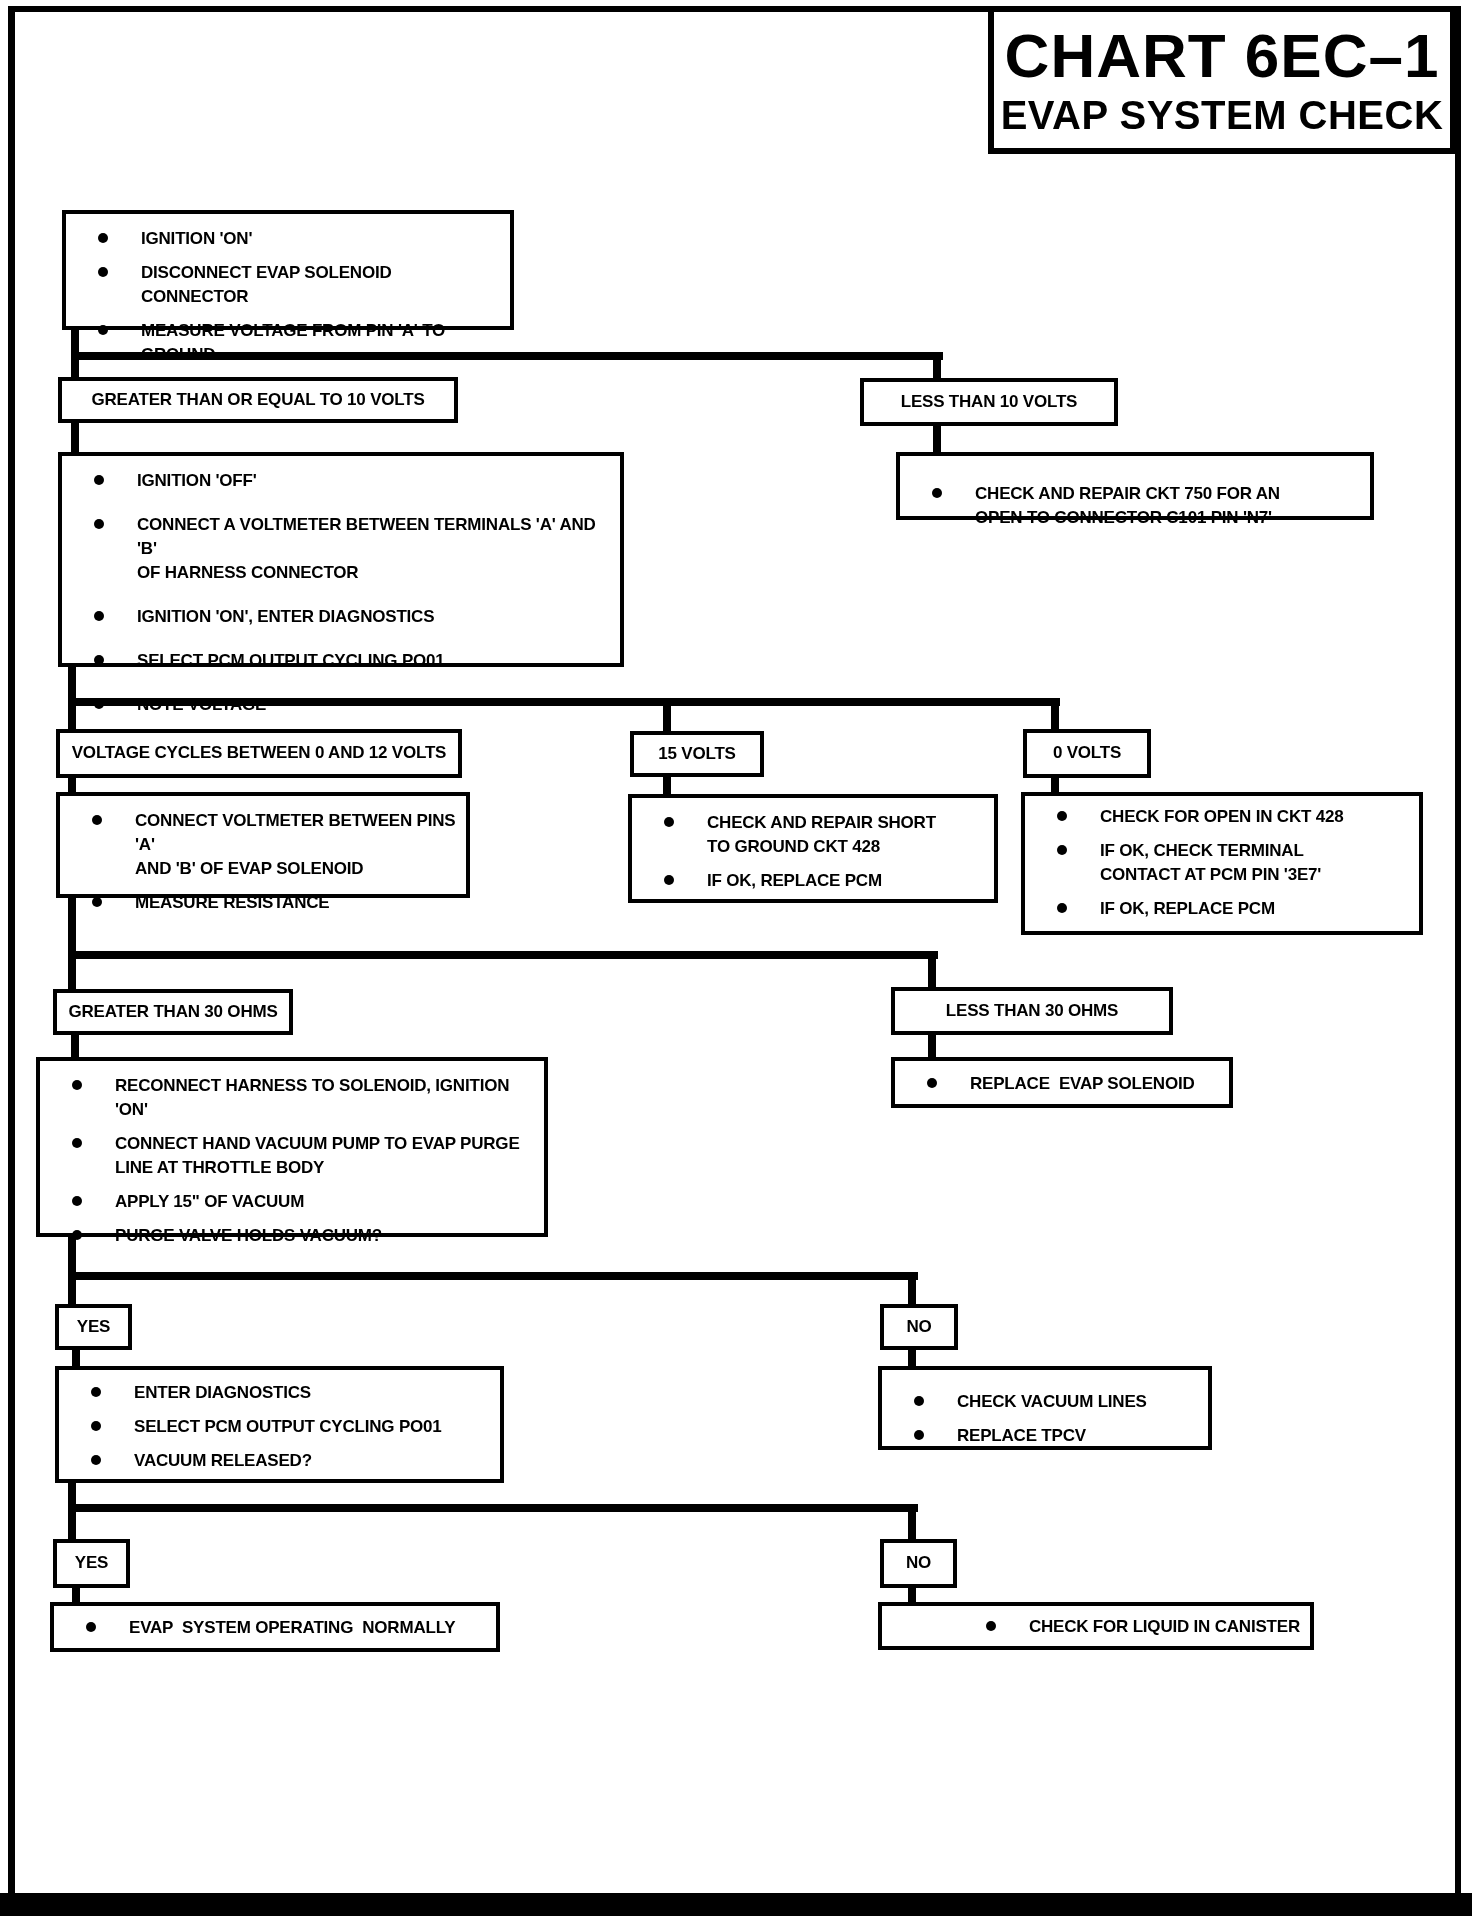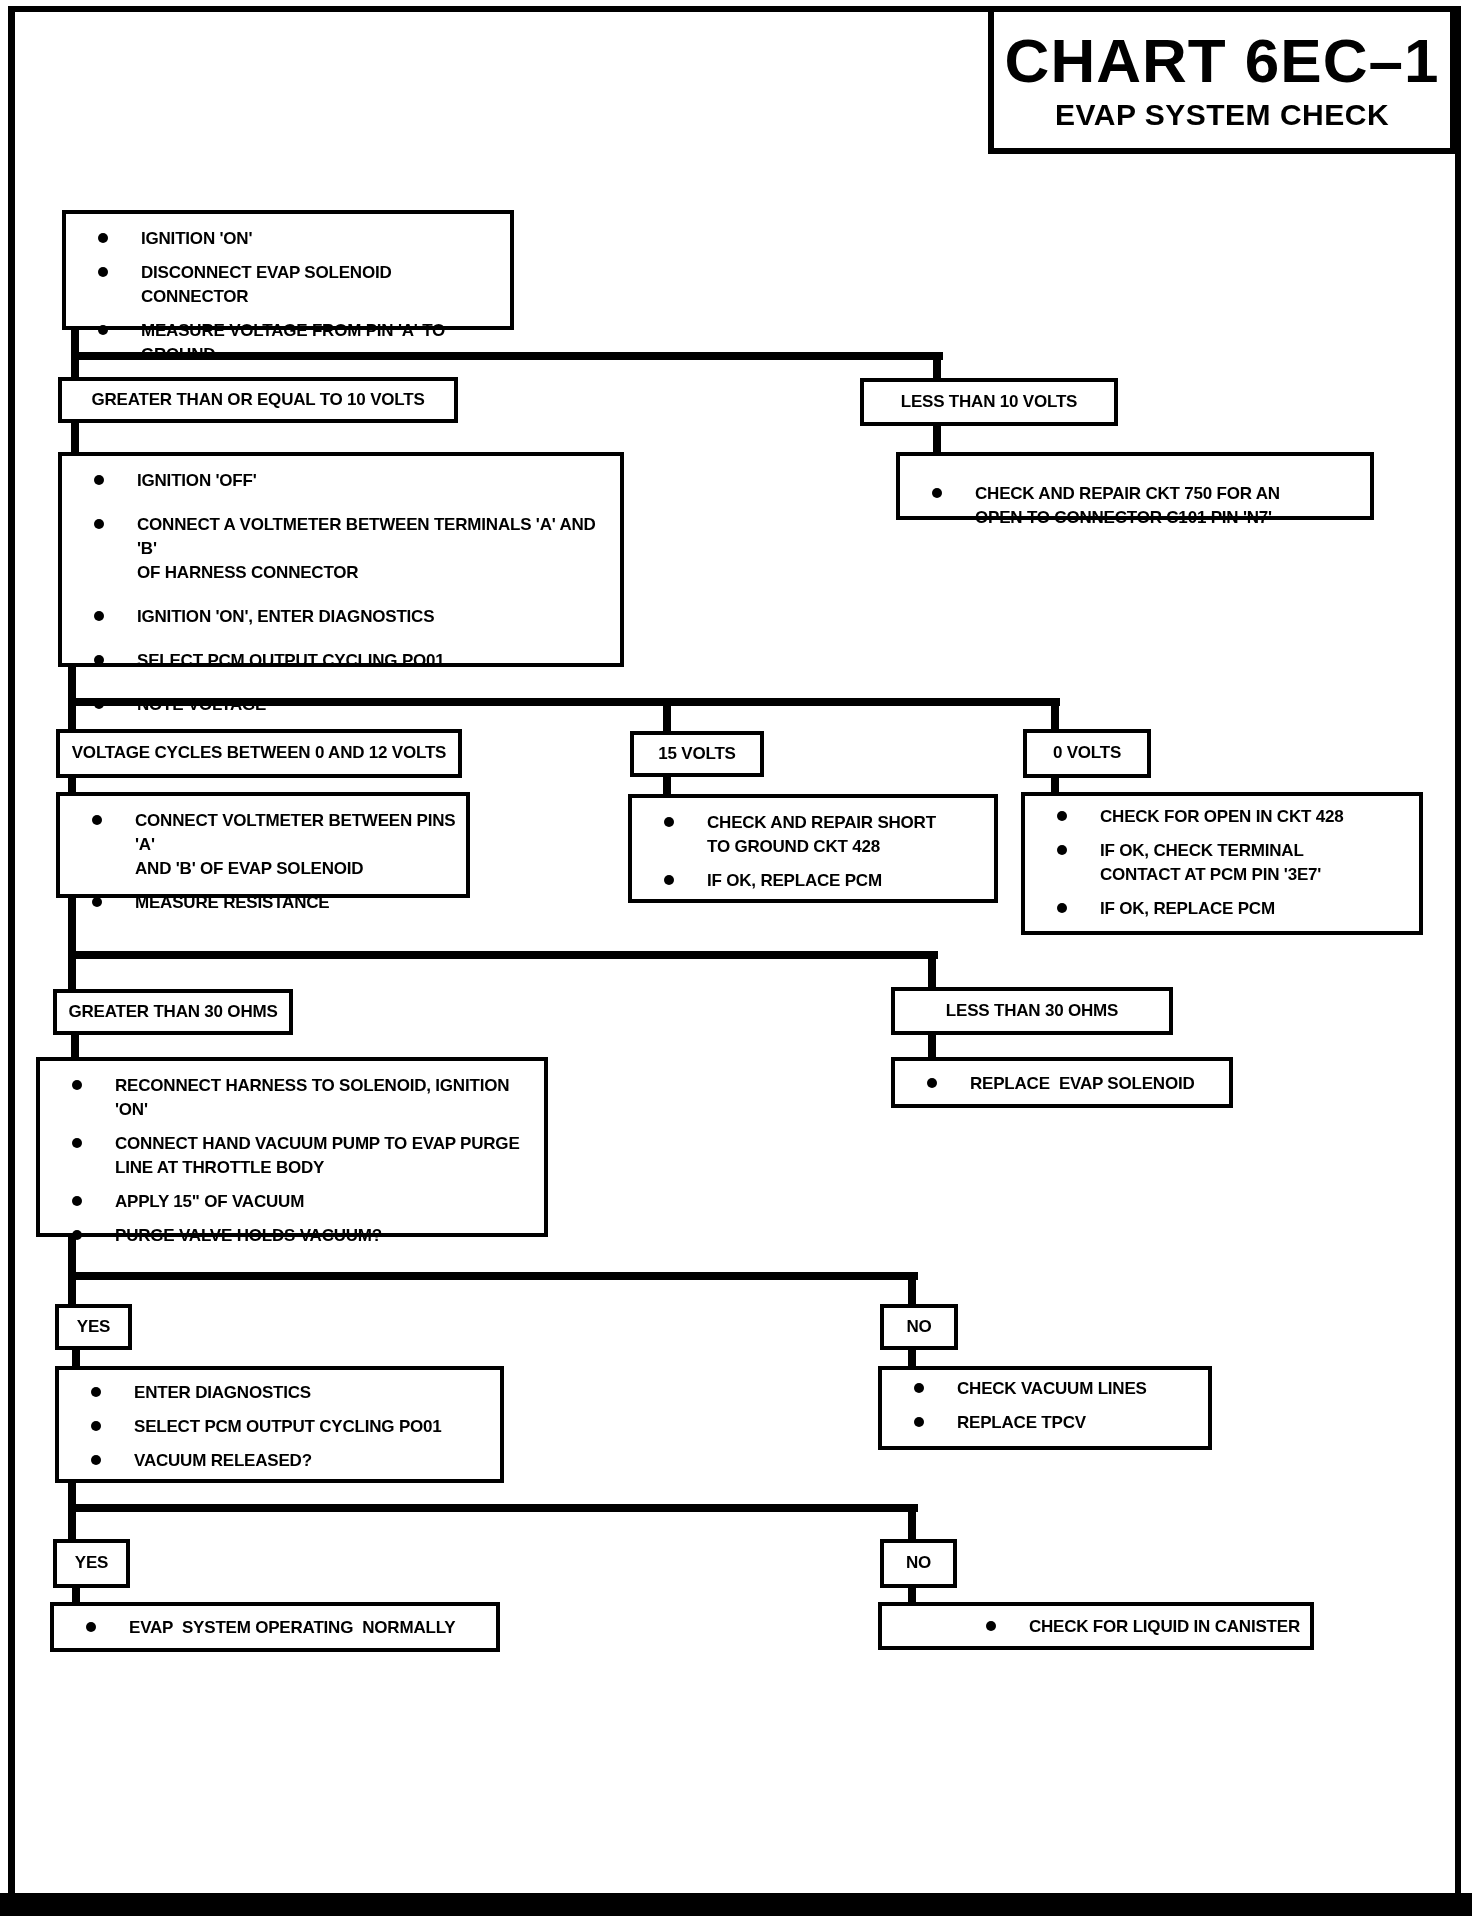--- a/index.html
+++ b/index.html
@@ -15,21 +15,21 @@
   #frame-right{left:1455px;top:6px;width:6px;height:1890px;}
   #frame-bottom{left:0px;top:1893px;width:1472px;height:23px;}
 
   
   #title-box{
     position:absolute;left:988px;top:6px;width:468px;height:148px;
     border:6px solid #000;box-sizing:border-box;background:#fff;
     display:flex;flex-direction:column;align-items:center;justify-content:center;gap:8px;
   }
   .title-line1{font-size:62px;letter-spacing:1px;line-height:1;}
-  .title-line2{font-size:30px;letter-spacing:0.5px;line-height:1;}
+  .title-line2{font-size:40px;letter-spacing:0.5px;line-height:1;}
 
   
   .conn{position:absolute;background:#000;}
 
   
   .node{
     position:absolute;border:4px solid #000;box-sizing:border-box;background:#fff;
     font-size:17px;letter-spacing:-0.2px;
   }
   .decision{
@@ -60,21 +60,21 @@
   
   #box-start     {left:62px;  top:210px; width:452px;height:120px;}
   #box-repair750 {left:896px; top:452px; width:478px;height:68px; padding-top:26px;}
   #box-voltmeter {left:58px;  top:452px; width:566px;height:215px;gap:20px;}
   #box-resistance{left:56px;  top:792px; width:414px;height:106px;}
   #box-short428  {left:628px; top:794px; width:370px;height:109px;}
   #box-open428   {left:1021px;top:792px; width:402px;height:143px;justify-content:flex-end;}
   #box-vacuumtest{left:36px;  top:1057px;width:512px;height:180px;}
   #box-replacesol{left:891px; top:1057px;width:342px;height:51px; padding-top:11px;}
   #box-released  {left:55px;  top:1366px;width:449px;height:117px;padding-top:11px;}
-  #box-checkvac  {left:878px; top:1366px;width:334px;height:84px; padding-top:7px;}
+  #box-checkvac  {left:878px; top:1366px;width:334px;height:84px; padding-top:20px;}
   #box-normal    {left:50px;  top:1602px;width:450px;height:50px; padding-top:10px;}
   #box-canister  {left:878px; top:1602px;width:436px;height:48px; padding-top:9px;align-items:flex-end;}
 </style>
 </head>
 <body>
 
 <div class="page">
 
   <div class="frame" id="frame-top"></div>
   <div class="frame" id="frame-left"></div>

